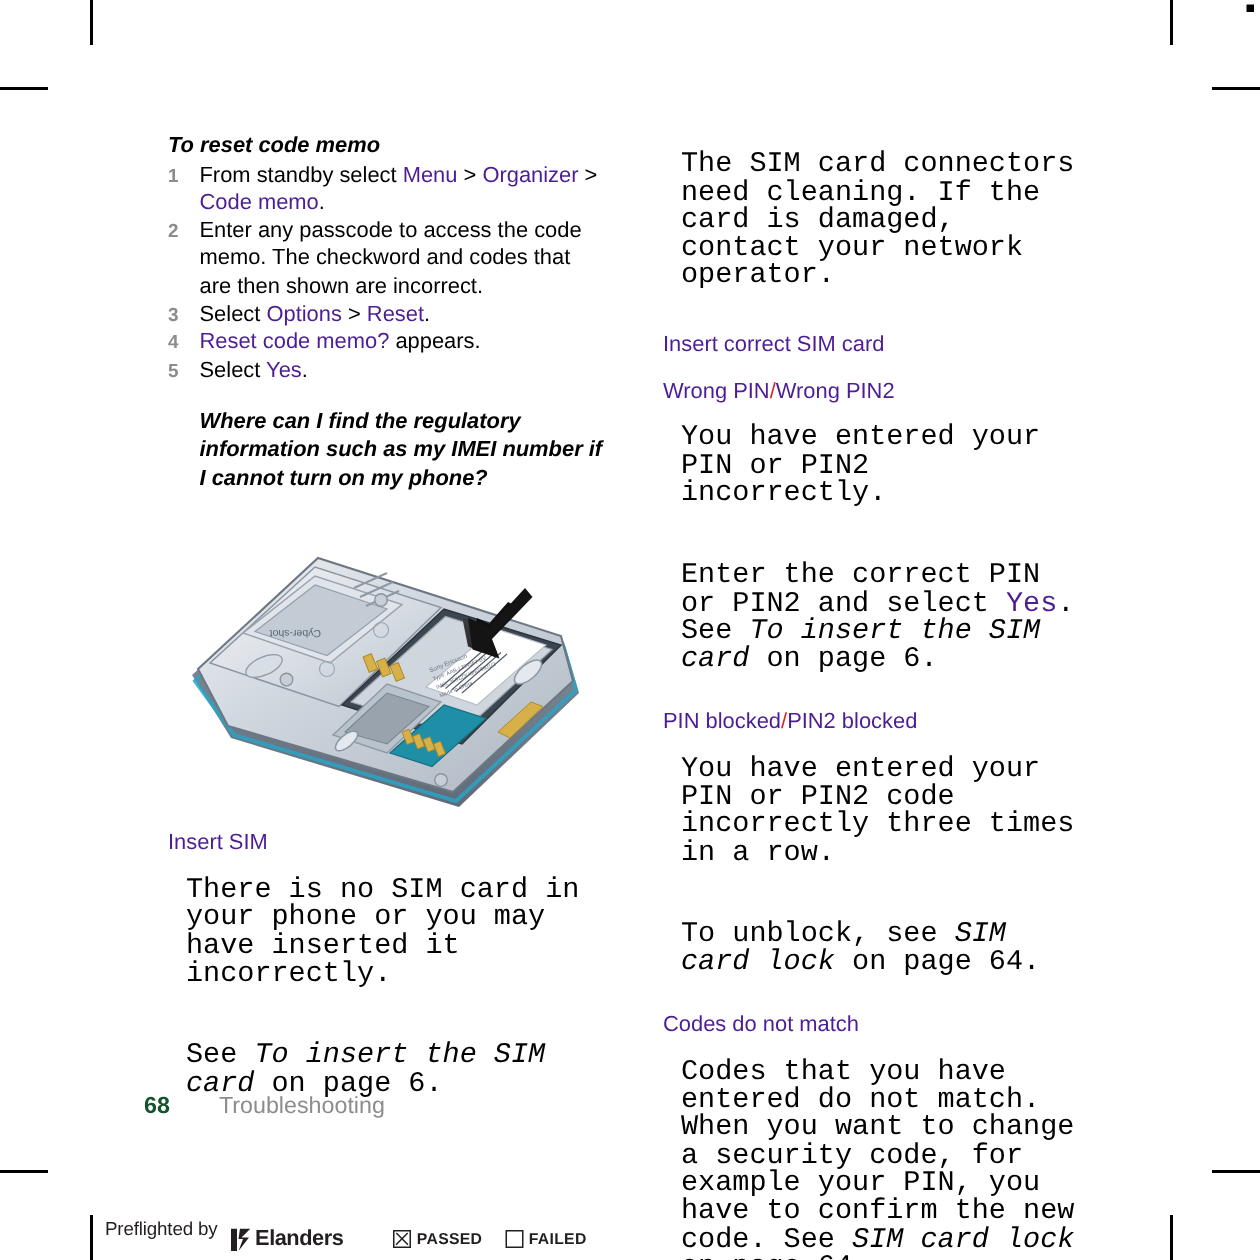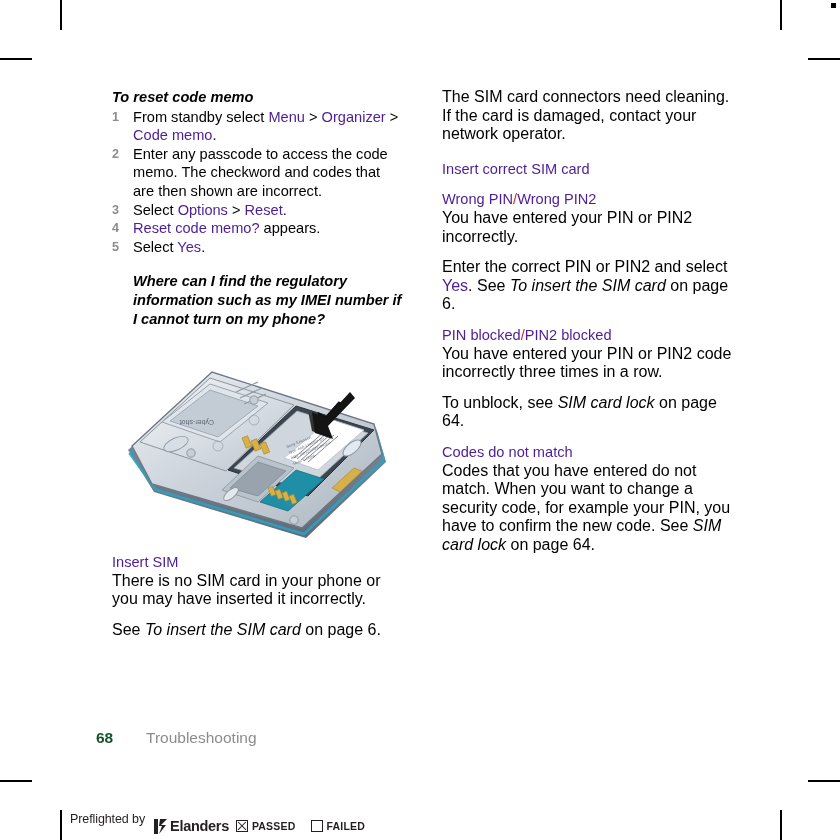--- a/index.html
+++ b/index.html
@@ -87,24 +87,25 @@
     text-align: left;
     font-weight: bold;
     font-size: 12.6px;
     color: #8c8c8c;
     line-height: 19.5px;
   }
 
   .indent-block { padding-left: 21px; }
 
   p.para {
-    margin: 0;
-    font-size: 16px;
+    margin: 12px;
+    font-size: 19px;
     line-height: 18.6px;
     color: #000;
+    font-family: Liberation Mono, monospace;
   }
   .gap-sm { height: 12px; }
   .gap-md { height: 16px; }
 
   h2.section-title {
     margin: 0 0 7px 0;
     font-size: 19.5px;
     line-height: 23px;
     font-weight: bold;
     color: #b01b22;
@@ -169,21 +170,21 @@
   .pf-mark { display: block; }
   .pf-brand {
     font-size: 14.5px;
     font-weight: bold;
     letter-spacing: -0.3px;
   }
   .pf-status {
     display: flex;
     align-items: center;
     gap: 4px;
-    margin-left: 0;
+    margin-left: 26px;
   }
   .pf-status + .pf-status { margin-left: 8px; }
   .pf-box {
     width: 10px; height: 10px;
     border: 1.4px solid #231f20;
     position: relative;
     display: inline-block;
   }
   .pf-box.checked::before,
   .pf-box.checked::after {

